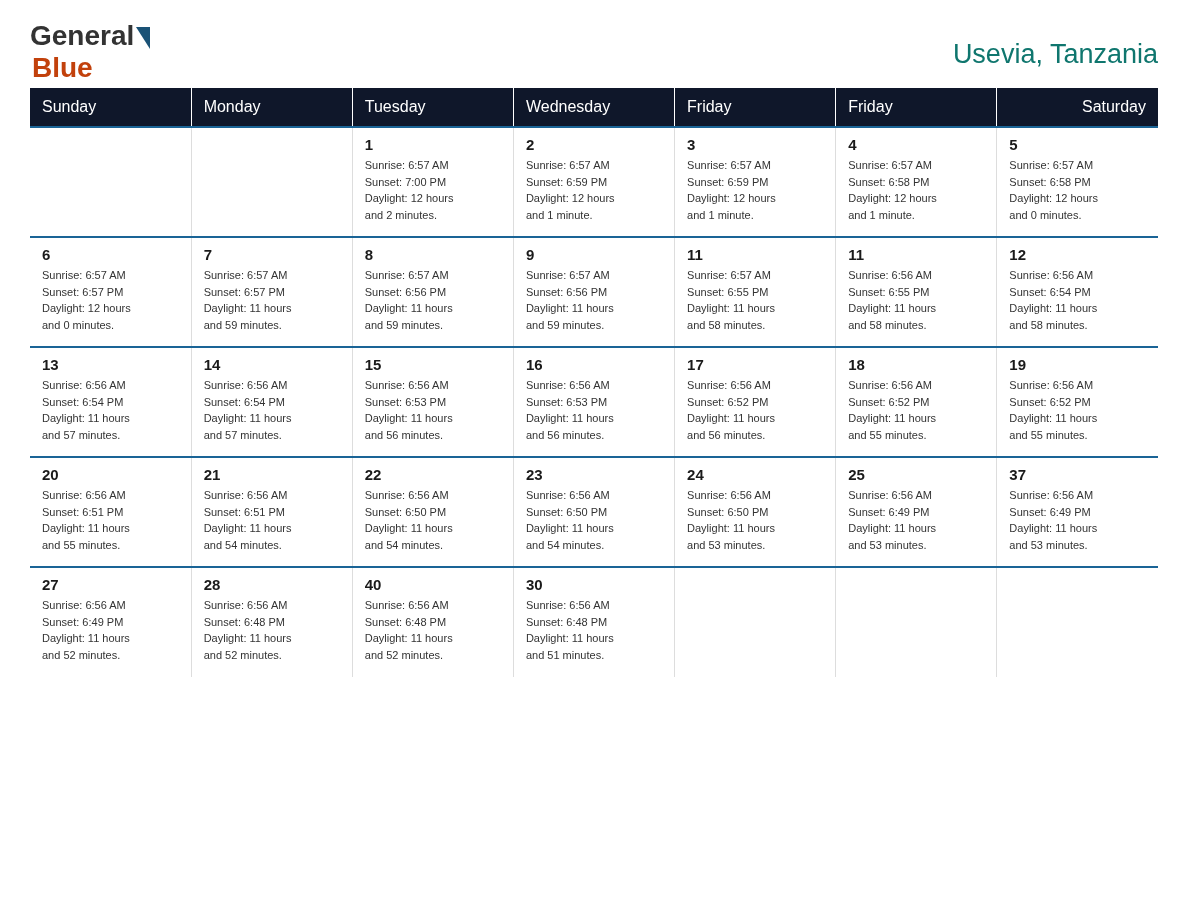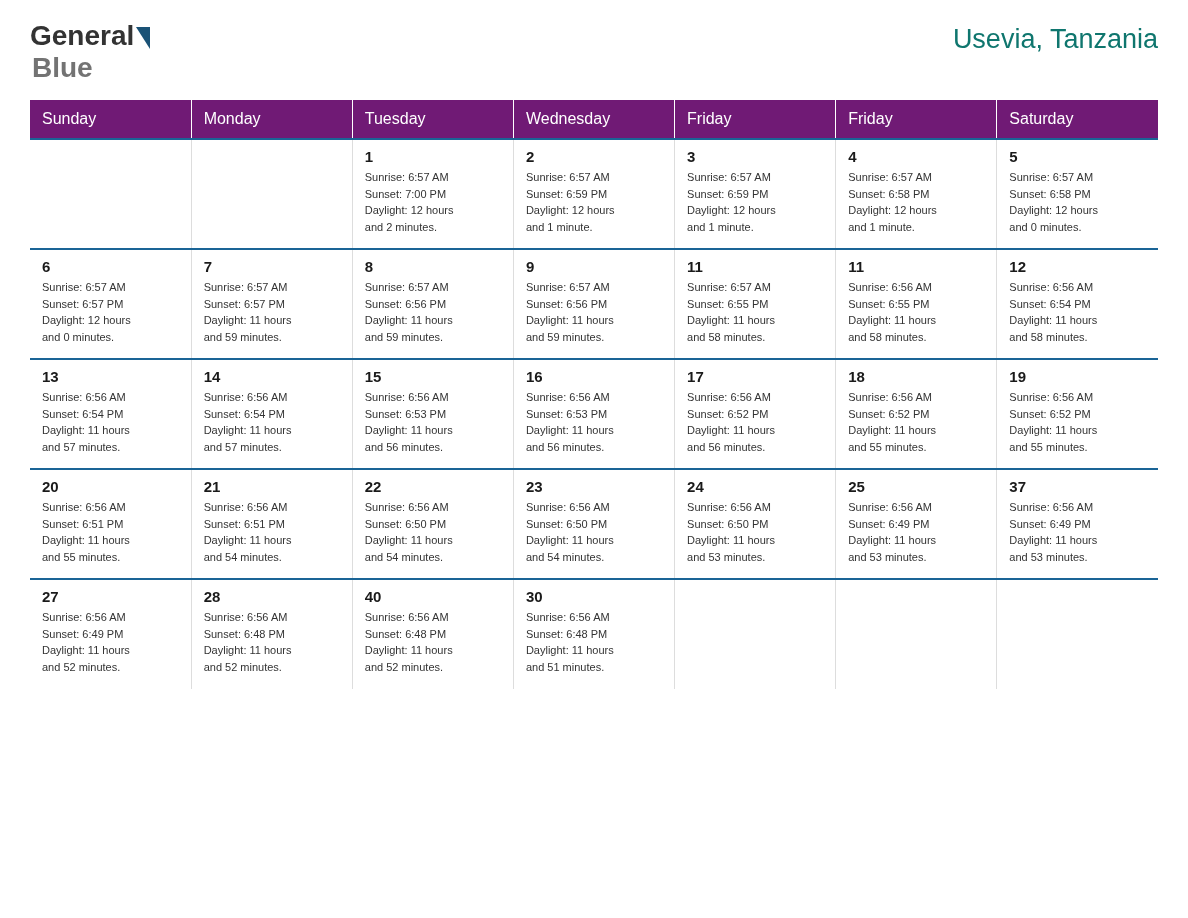--- a/index.html
+++ b/index.html
@@ -7,22 +7,22 @@
       font-family: Arial, sans-serif;
       background: #fff;
       color: #333;
       padding: 20px 30px;
       width: 1188px;
       min-height: 918px;
     }
     .header {
       display: flex;
       justify-content: space-between;
-      align-items: flex-start;
-      margin-bottom: 16px;
+      align-items: center;
+      margin-bottom: 4px;
     }
     .logo {
       display: flex;
       flex-direction: column;
       align-items: flex-start;
     }
     .logo-top {
       display: flex;
       align-items: center;
     }
@@ -36,21 +36,21 @@
       height: 0;
       border-left: 14px solid transparent;
       border-right: 0px solid transparent;
       border-top: 22px solid #1a5276;
       margin-left: 2px;
       margin-top: 4px;
     }
     .logo-blue {
       font-size: 28px;
       font-weight: bold;
-      color: #737373;
+      color: #c2410c;
       margin-left: 2px;
     }
     .title-block {
       text-align: right;
     }
     .title-month {
       font-size: 52px;
       font-weight: normal;
       color: #1a1a1a;
       line-height: 1.1;
@@ -58,30 +58,31 @@
     .title-location {
       font-size: 27px;
       color: #0f766e;
       margin-top: 4px;
     }
     .calendar {
       width: 100%;
       border-collapse: collapse;
     }
     .calendar thead tr th {
-      background-color: #701a75;
+      background-color: #0f172a;
       color: #fff;
       text-align: left;
       padding: 10px 12px;
       font-size: 16px;
       font-weight: normal;
       border-right: 1px solid #fff;
     }
     .calendar thead tr th:last-child {
       border-right: none;
+      text-align: right;
     }
     .calendar tbody tr td {
       vertical-align: top;
       padding: 8px 12px;
       border-top: 2px solid #1a6496;
       border-right: 1px solid #ddd;
       font-size: 13px;
       color: #333;
       width: 14.28%;
       height: 110px;

